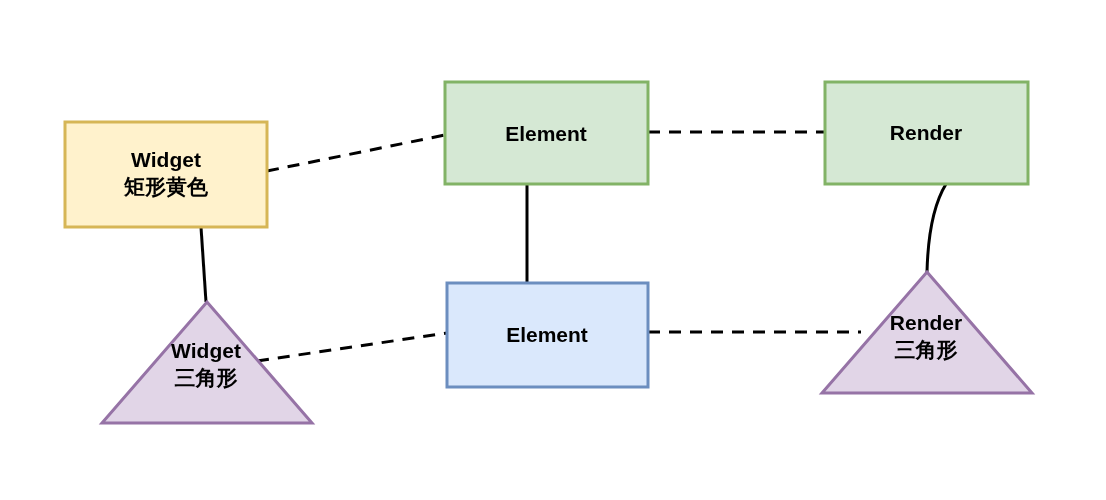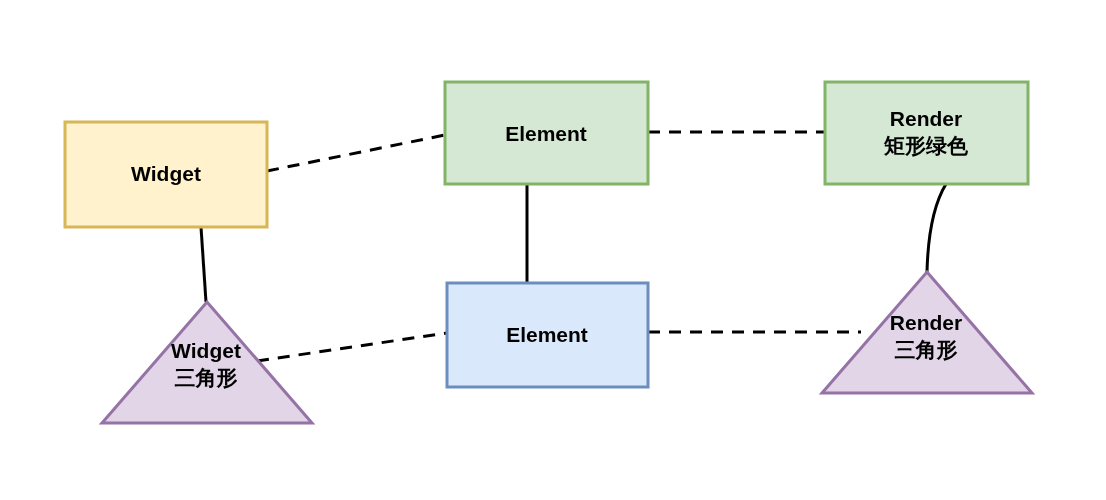--- a/index.html
+++ b/index.html
@@ -63,29 +63,29 @@
     <rect class="node-shape" x="65" y="122" width="202" height="105" fill="#fff2cc" stroke="#d6b656"></rect>
     <rect class="node-shape" x="445" y="82" width="203" height="102" fill="#d5e8d4" stroke="#82b366"></rect>
     <rect class="node-shape" x="825" y="82" width="203" height="102" fill="#d5e8d4" stroke="#82b366"></rect>
     <rect class="node-shape" x="447" y="283" width="201" height="104" fill="#dae8fc" stroke="#6c8ebf"></rect>
     <polygon class="node-shape" points="207,302 312,423 102,423" fill="#e1d5e7" stroke="#9673a6"></polygon>
     <polygon class="node-shape" points="927,272 1032,393 822,393" fill="#e1d5e7" stroke="#9673a6"></polygon>
   </svg>
 
   <div class="node-label" style="left:166px; top:173px;">
     <span>Widget</span>
+    <span>矩形黄色</span>
   </div>
 
   <div class="node-label" style="left:546px; top:133px;">
     <span>Element</span>
   </div>
 
   <div class="node-label" style="left:926px; top:132px;">
     <span>Render</span>
-    <span>矩形绿色</span>
   </div>
 
   <div class="node-label" style="left:547px; top:334px;">
     <span>Element</span>
   </div>
 
   <div class="node-label" style="left:206px; top:364px;">
     <span>Widget</span>
     <span>三角形</span>
   </div>

